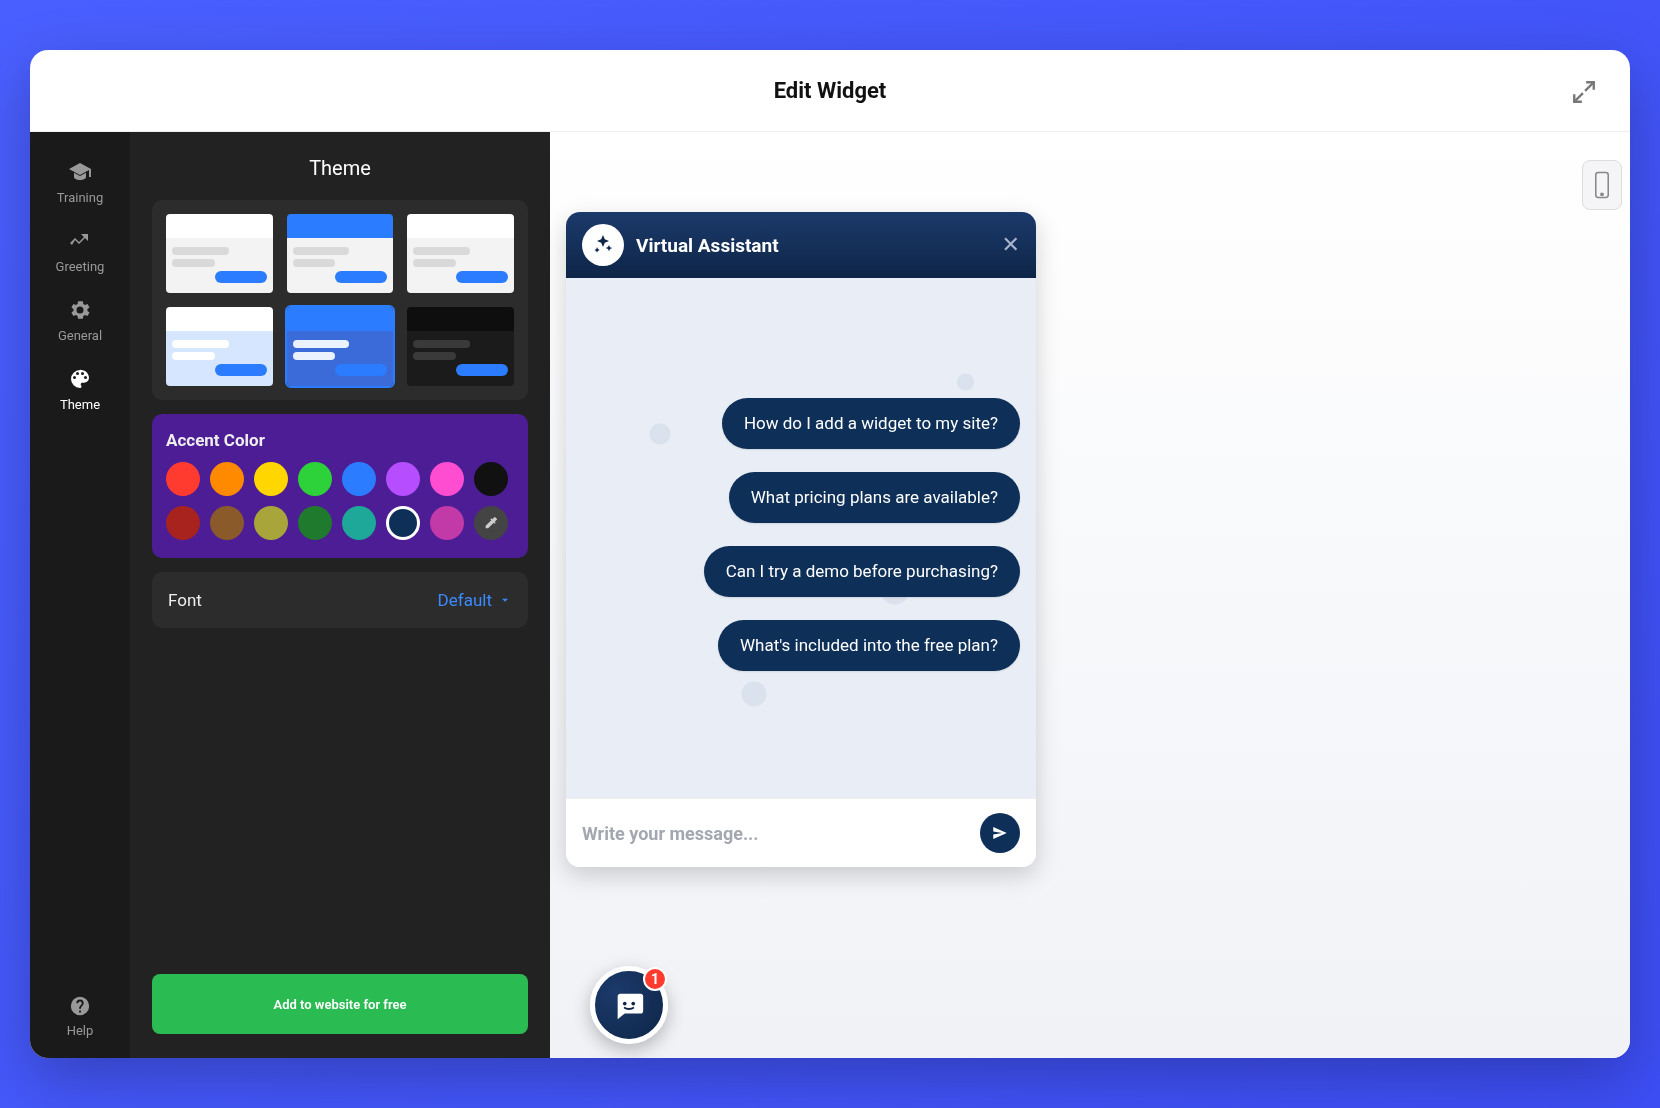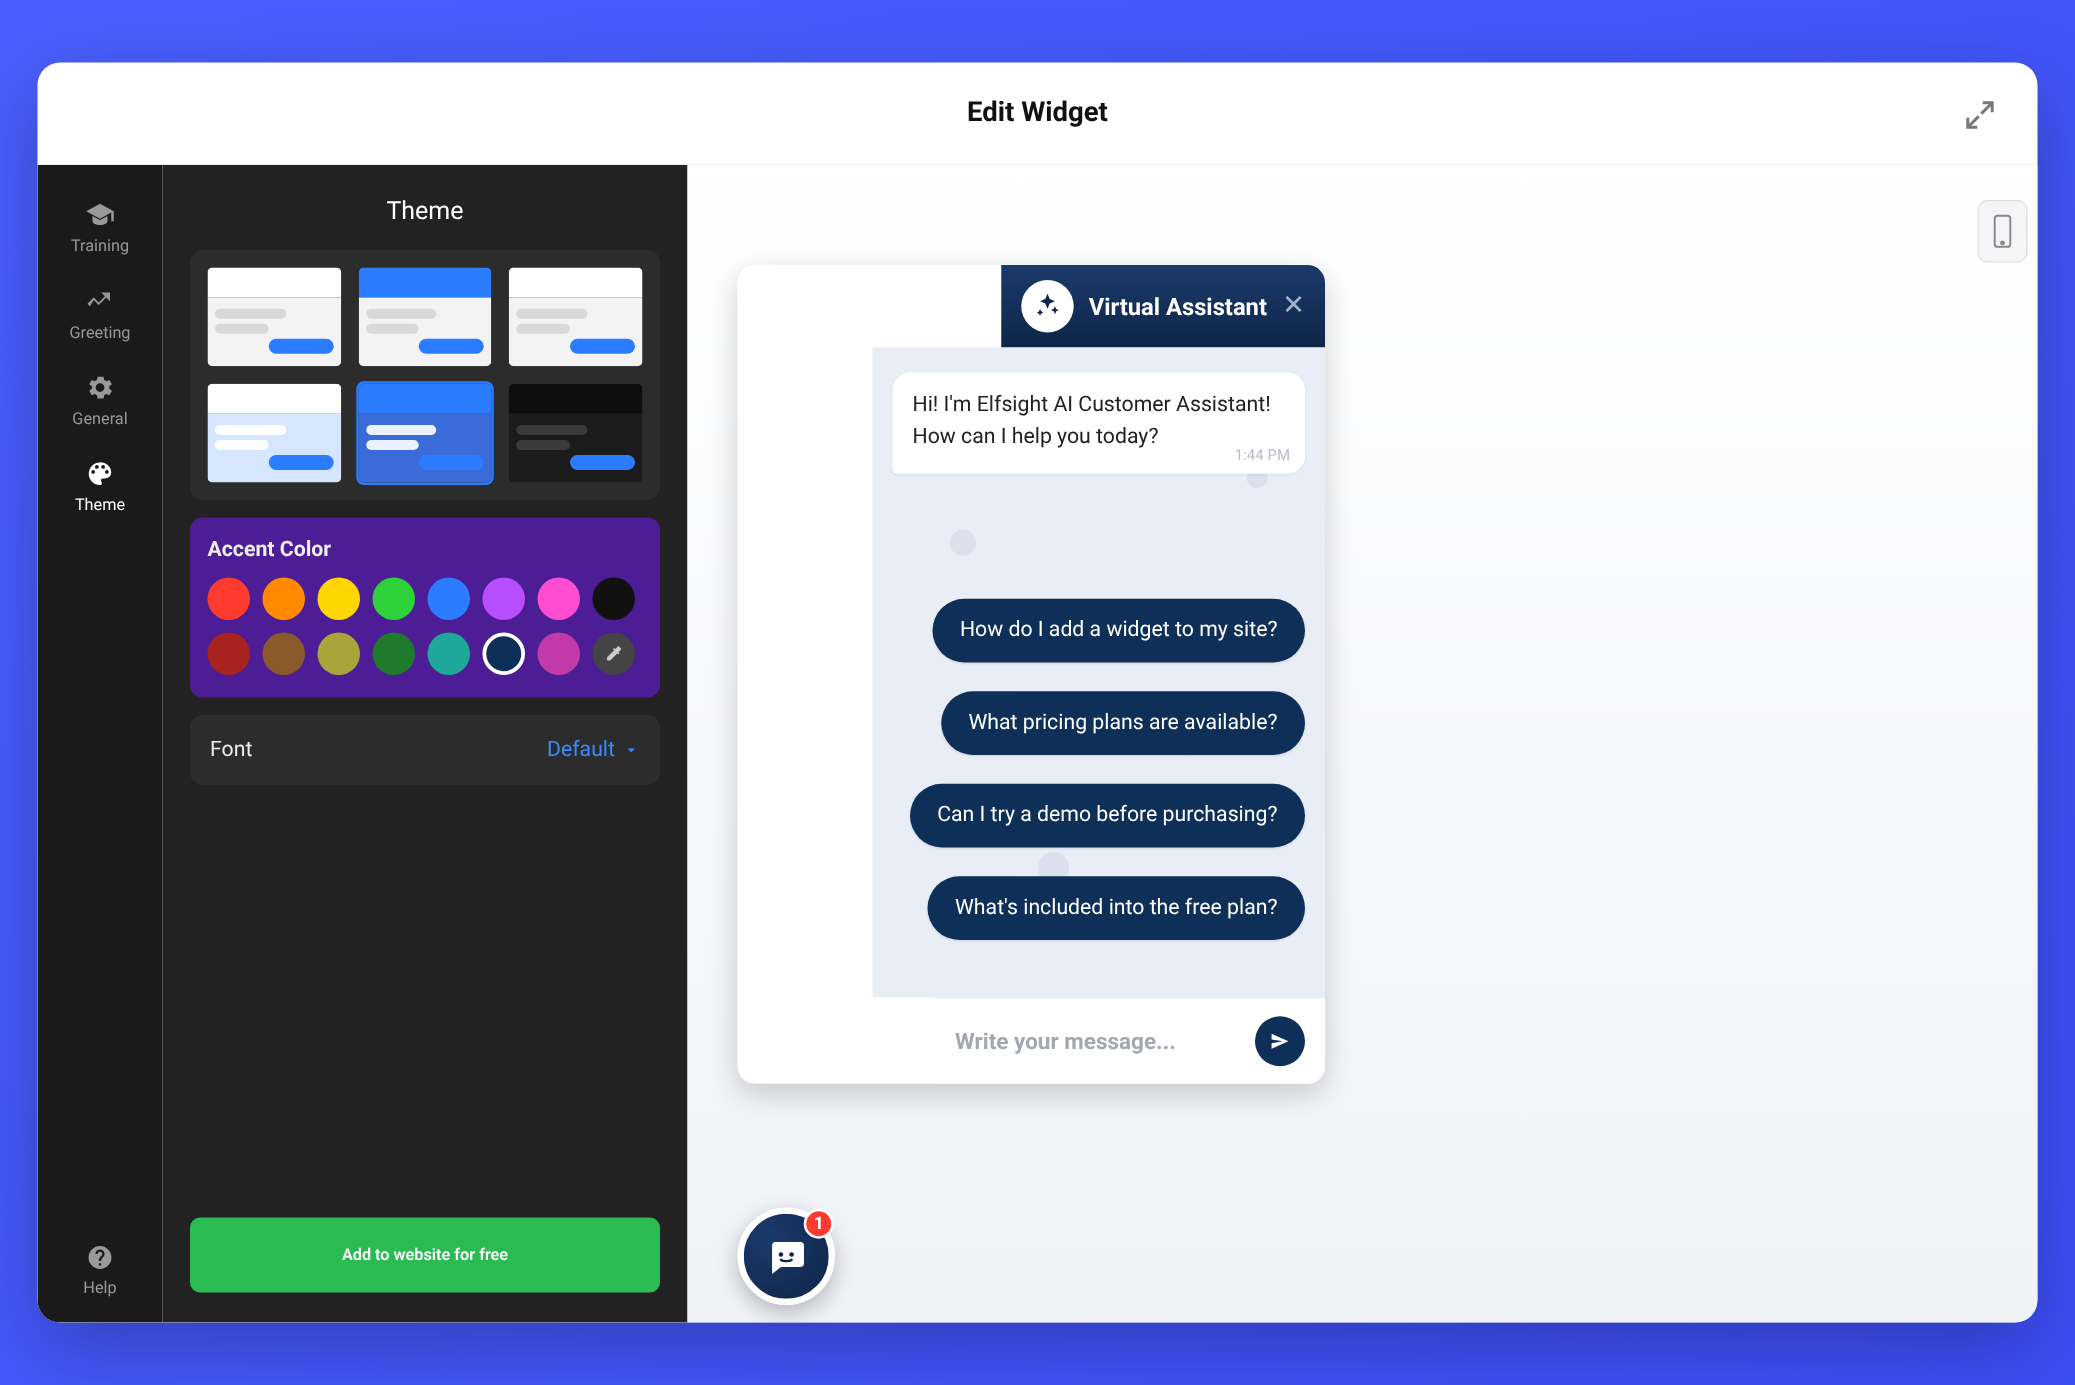--- a/index.html
+++ b/index.html
@@ -169,28 +169,27 @@
     border:1px solid #ddd;
     border-radius:8px;
     background:#f5f5f7;
     display:flex;align-items:center;justify-content:center;
     cursor:pointer;
     color:#888;
   }
   
   .chat-widget {
     position:absolute;
-    left:40px; top:80px;
+    left:16px; top:80px;
     width:470px;
     border-radius:14px;
     overflow:hidden;
     box-shadow:0 8px 24px rgba(0,0,0,0.18);
     display:flex; flex-direction:column;
     background:#fff;
-    align-items:flex-end;
   }
   .chat-header {
     background: linear-gradient(180deg,#1b3a6b 0%, #0e2547 100%);
     color:#fff;
     display:flex; align-items:center;
     padding:12px 16px;
     gap:12px;
     position:relative;
   }
   .chat-avatar {
@@ -449,24 +448,20 @@
         <div class="chat-header">
           <div class="chat-avatar">
             <svg width="24" height="24" viewBox="0 0 24 24" fill="currentColor">
                 <path d="M12 2l1.8 4.2L18 8l-4.2 1.8L12 14l-1.8-4.2L6 8l4.2-1.8L12 2zm6 10l1 2.3L21.3 15 19 16l-1 2.3L17 16l-2.3-1L17 14l1-2zm-12 2l.8 1.8L8.6 17 6.8 18 6 19.8 5.2 18 3.4 17l1.8-.8L6 14z"></path>
               </svg>
           </div>
           <div class="chat-title">Virtual Assistant</div>
           <div class="chat-close">✕</div>
         </div>
         <div class="chat-body">
-          <div class="bot-bubble">
-            <span>Hi! I'm Elfsight AI Customer Assistant! How can I help you today?</span>
-            <span class="bot-time">1:44 PM</span>
-          </div>
           <div class="suggestions" id="suggestions">
               <div class="sugg-pill">How do I add a widget to my site?</div>
               <div class="sugg-pill">What pricing plans are available?</div>
               <div class="sugg-pill">Can I try a demo before purchasing?</div>
               <div class="sugg-pill">What's included into the free plan?</div>
             </div>
         </div>
         <div class="chat-input-bar">
           <input class="chat-input" placeholder="Write your message..." style="">
           <div class="send-btn">

